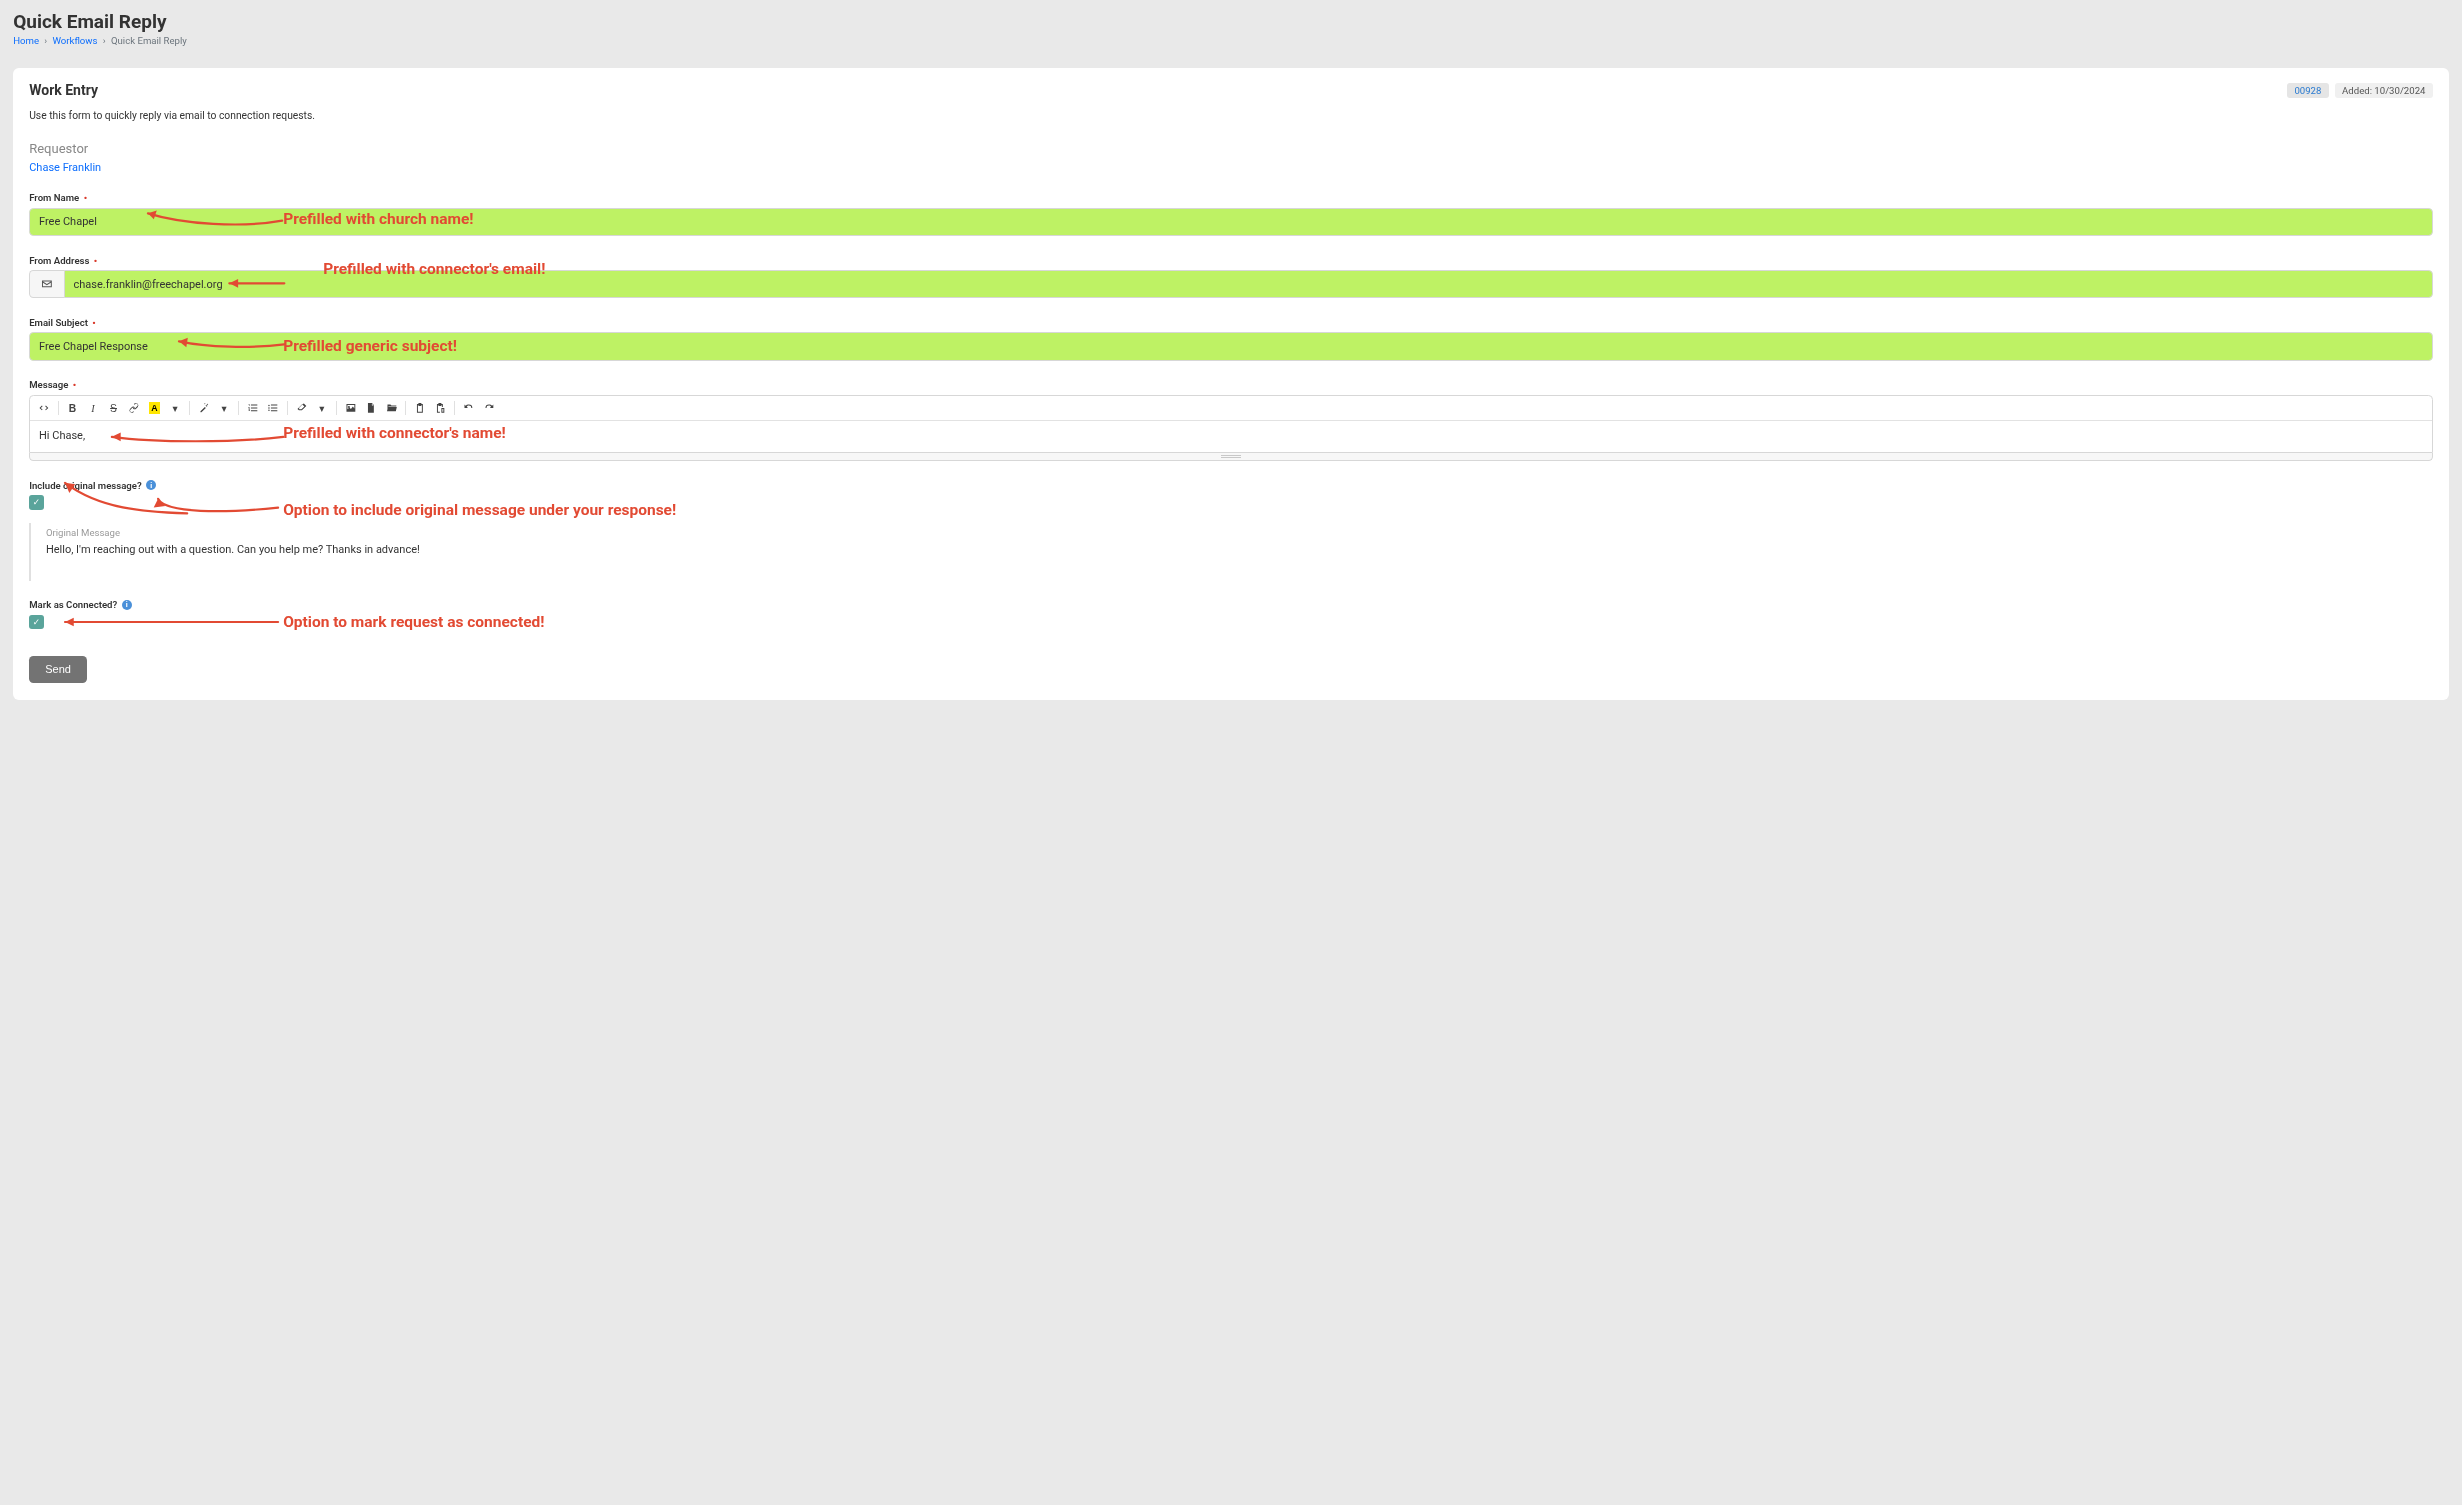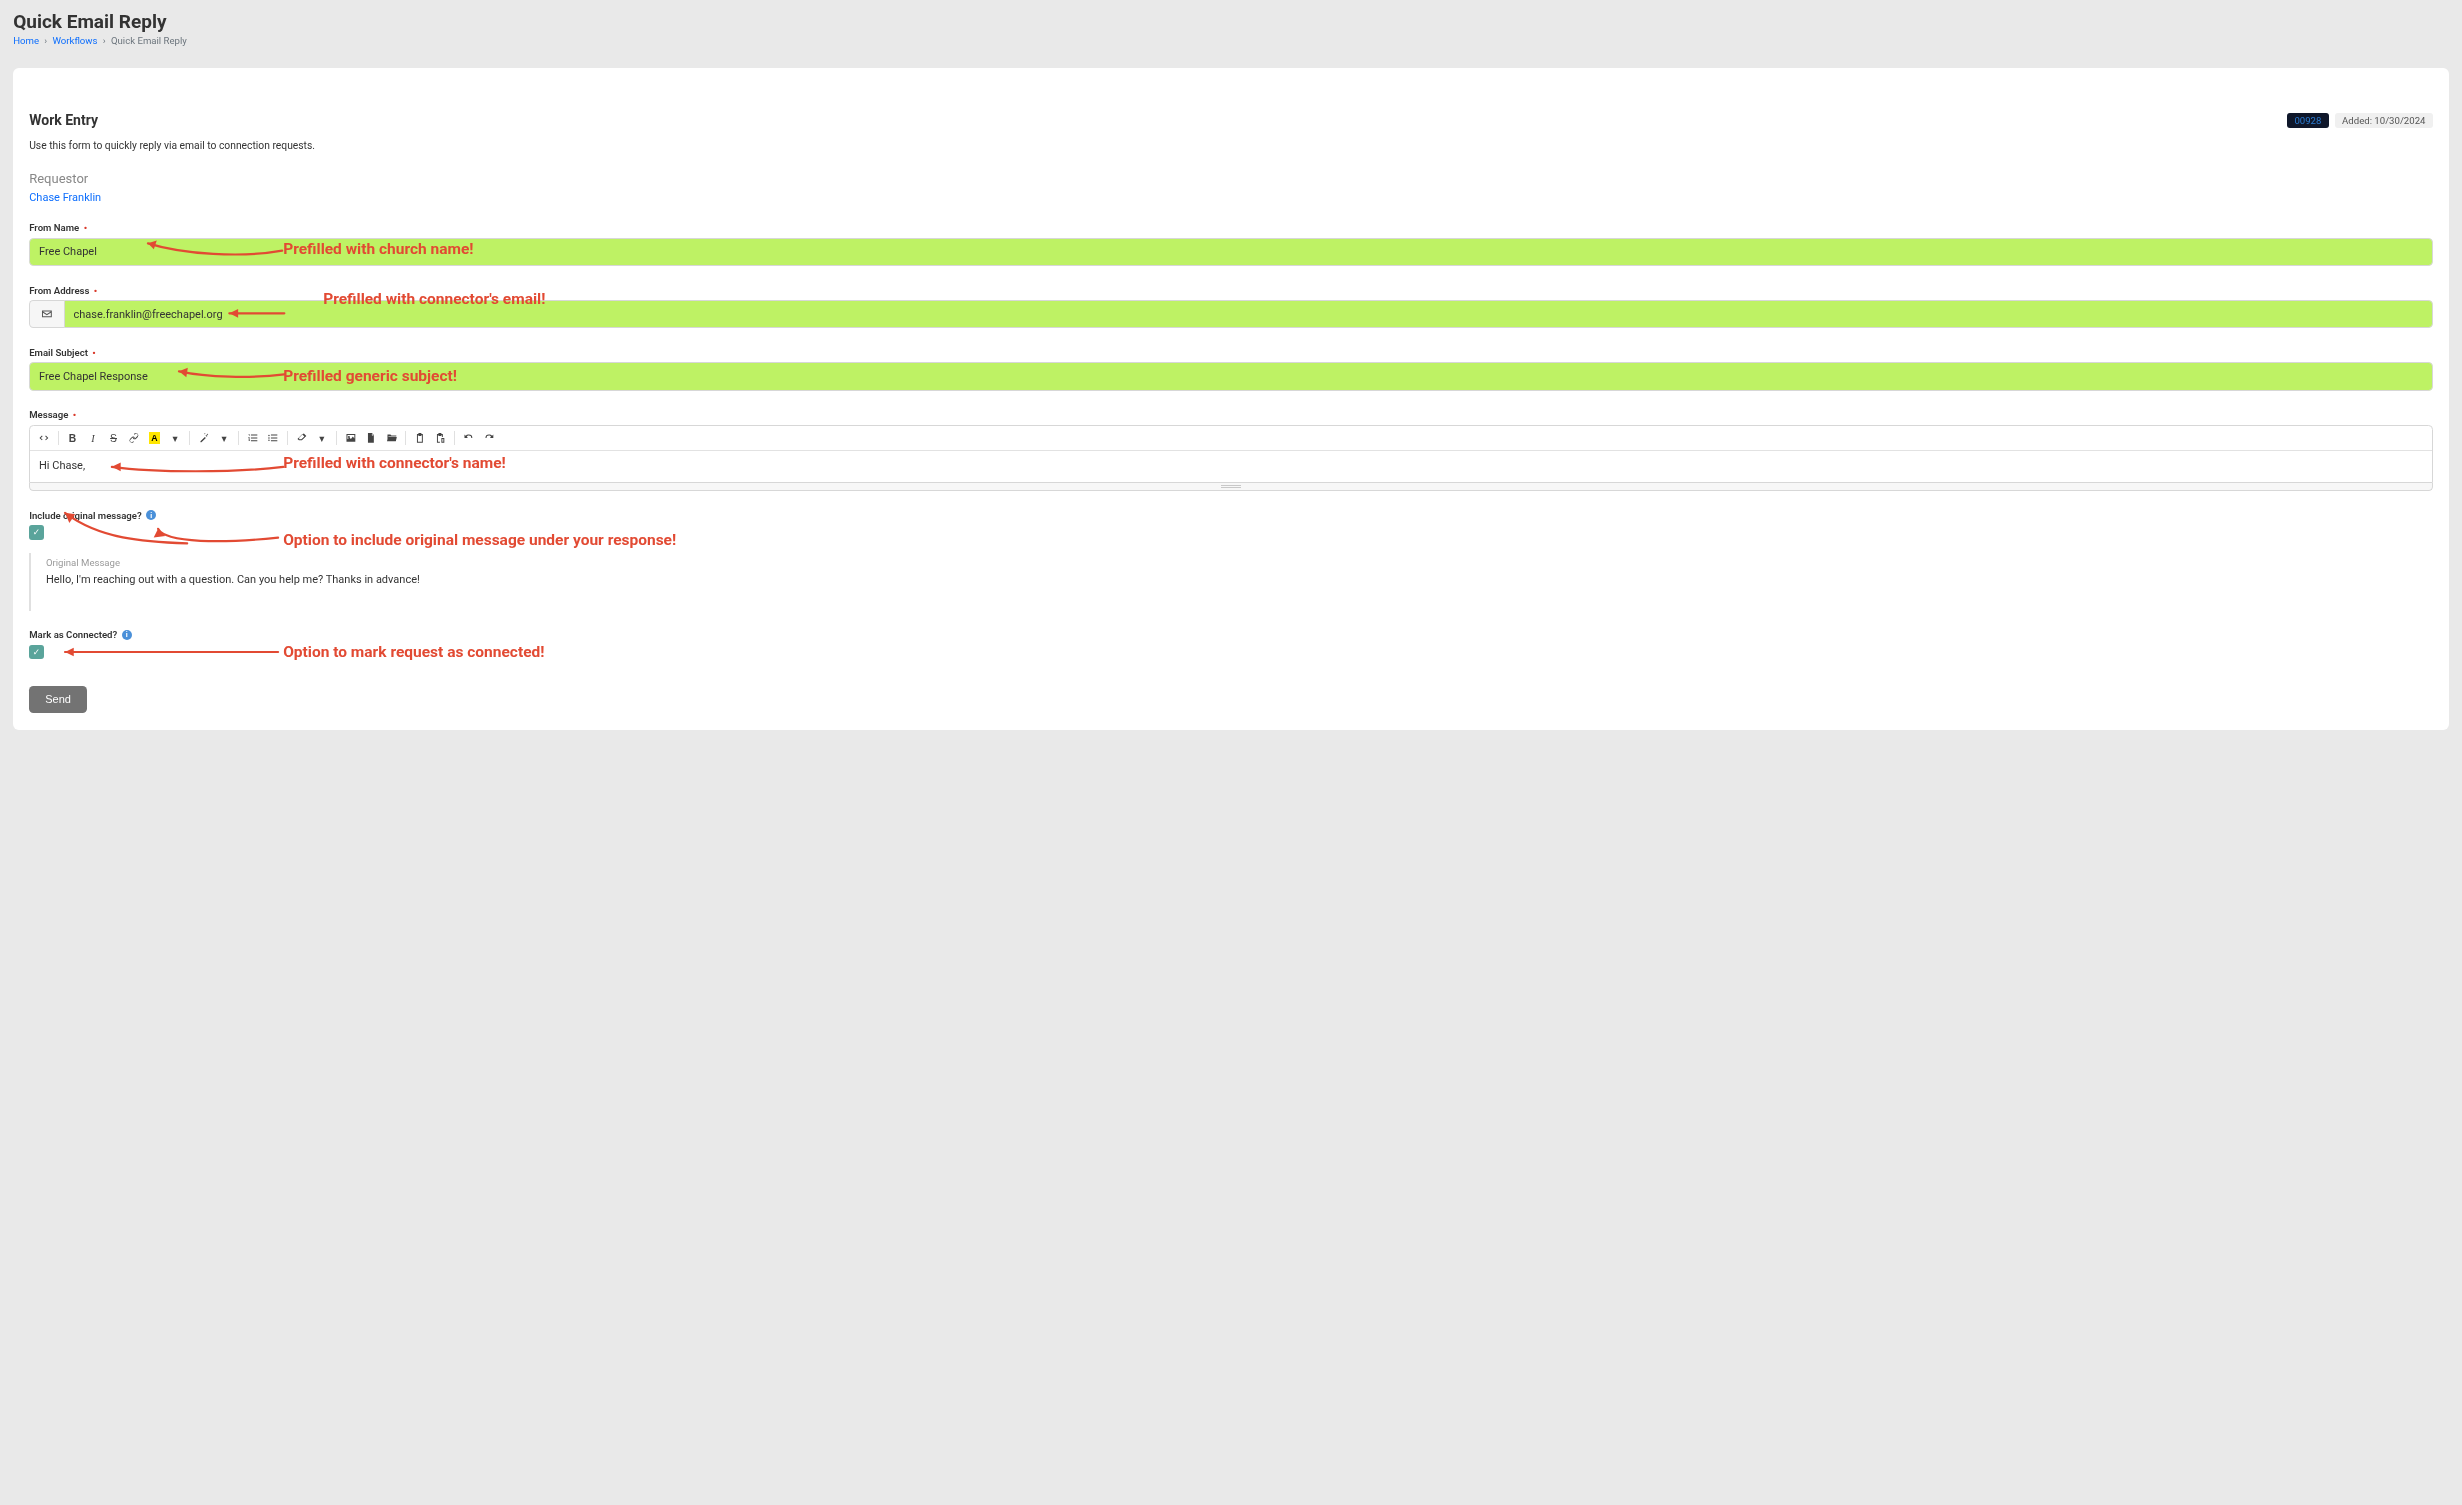--- a/index.html
+++ b/index.html
@@ -28,35 +28,34 @@
   .panel {
     background: #fff;
     border-radius: 5.9px;
     padding: 14.7px 16px 17.7px 16px;
   }
   .panel-header {
     display: flex;
     align-items: center;
     justify-content: space-between;
     margin-bottom: 10.3px;
-    margin-top: 30px;
   }
   .panel-title {
     font-size: 14px;
     font-weight: 700;
   }
   .panel-tags { display: flex; gap: 5.9px; }
   .tag {
     font-size: 9.6px;
     padding: 2.2px 7.4px;
     border-radius: 2.9px;
     background: #f0f0f0;
     color: #555;
   }
-  .tag.blue { background: #0f172a; color: #2a7bd1; }
+  .tag.blue { background: #e5e5e5; color: #2a7bd1; }
   .intro { color: #333; margin-bottom: 19px; }
   .requestor-label { color: #888; font-size: 13px; margin-bottom: 5px; }
   .requestor-link { color: #0d6efd; text-decoration: none; font-size: 11px; }
   .form-group { margin-top: 17.7px; }
   .form-label {
     font-weight: 600; font-size: 9.6px; color: #333;
     display: inline-flex; align-items: center; gap: 4.4px;
     margin-bottom: 4.4px;
   }
   .req-dot { color: #d93a2b; font-weight: 700; }

